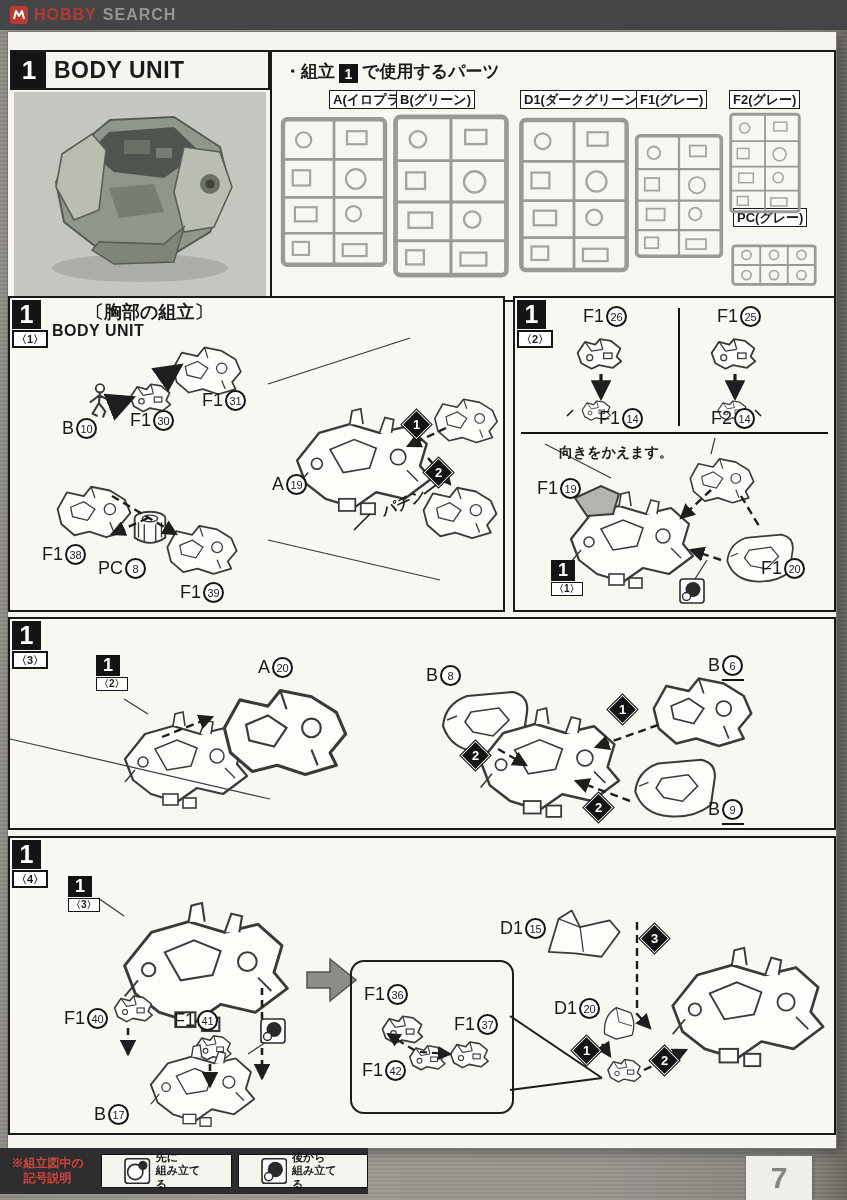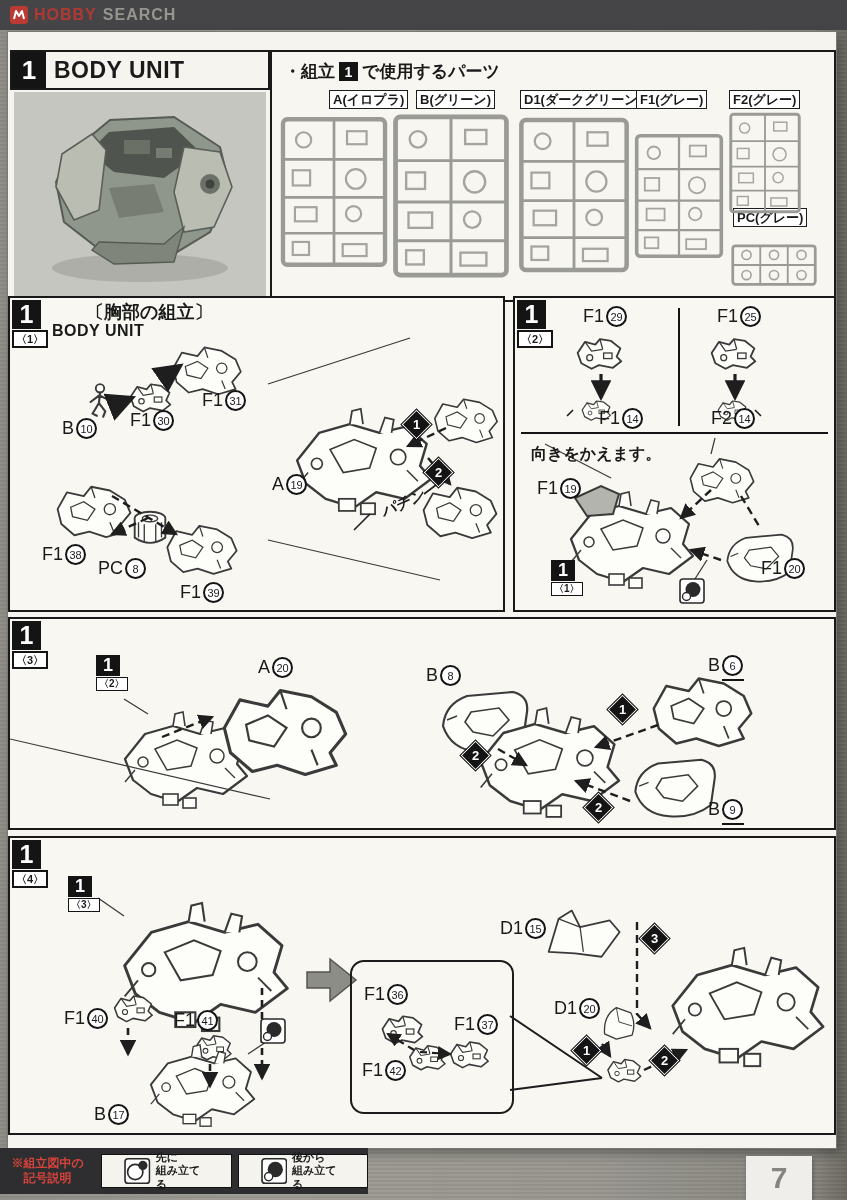--- a/index.html
+++ b/index.html
@@ -20,21 +20,21 @@
     box-shadow:0 0 0 1px #7a7872, 4px 5px 10px rgba(0,0,0,.35);}
   .abs{position:absolute;}
   
   .title-box{position:absolute;left:2px;top:8px;width:256px;height:36px;border:2.5px solid #191919;
     display:flex;align-items:stretch;background:#f5f4ef;}
   .title-num{width:34px;background:#141414;color:#fff;font-weight:bold;font-size:26px;
     display:flex;align-items:center;justify-content:center;}
   .title-text{display:flex;align-items:center;padding-left:8px;font-weight:bold;font-size:23px;letter-spacing:.5px;}
   .photo{position:absolute;left:6px;top:50px;width:252px;height:206px;}
   .parts-box{position:absolute;left:262px;top:8px;width:562px;height:248px;border:2.5px solid #191919;background:#f7f6f1;}
-  .parts-heading{position:absolute;left:12px;top:8px;display:flex;align-items:center;gap:4px;font-size:17px;font-weight:bold;}
+  .parts-heading{position:absolute;left:12px;top:8px;display:flex;align-items:flex-end;gap:4px;font-size:17px;font-weight:bold;}
   .mini-badge{display:inline-flex;width:19px;height:19px;background:#141414;color:#fff;font-size:14px;font-weight:bold;align-items:center;justify-content:center;}
   .rlabel{position:absolute;border:1.8px solid #1c1c1c;font-size:13px;font-weight:bold;padding:0 3px;background:#fff;white-space:nowrap;line-height:17px;}
   
   .sec{position:absolute;border:2.5px solid #191919;background:#f8f7f2;box-sizing:border-box;}
   #s1{left:0;top:264px;width:497px;height:316px;}
   #s2{left:505px;top:264px;width:323px;height:316px;}
   #s3{left:0;top:585px;width:828px;height:213px;}
   #s4{left:0;top:804px;width:828px;height:299px;}
   .art{position:absolute;left:0;top:0;}
   
@@ -48,21 +48,21 @@
   .plabel{position:absolute;display:flex;align-items:center;gap:2px;font-weight:normal;font-size:18px;z-index:4;}
   .pc{display:inline-flex;align-items:center;justify-content:center;width:21px;height:21px;border:2px solid #141414;border-radius:50%;font-size:11px;background:#fff;box-sizing:border-box;}
   .plabel.u{position:absolute;}
   .plabel.u::after{content:"";position:absolute;right:-1px;bottom:-5px;width:22px;height:2.4px;background:#141414;}
   
   .dmark{position:absolute;width:19px;height:19px;background:#141414;border:1.5px solid #fff;outline:1.6px solid #141414;
     transform:rotate(45deg);display:flex;align-items:center;justify-content:center;z-index:5;}
   .dmark span{transform:rotate(-45deg);color:#fff;font-weight:bold;font-size:13px;}
   .jp-title{position:absolute;font-weight:bold;font-size:18px;margin-left:36px;}
   .en-title{position:absolute;font-weight:bold;font-size:16px;letter-spacing:.5px;}
-  .note{position:absolute;font-size:16px;font-weight:bold;}
+  .note{position:absolute;font-size:14px;font-weight:bold;margin-left:28px;}
   .sfx{position:absolute;font-weight:bold;font-style:italic;font-size:15px;transform:rotate(-24deg);z-index:4;}
   .divline{position:absolute;background:#141414;}
   .callout{position:absolute;border:2.5px solid #1c1c1c;border-radius:14px;}
   .iconbox{position:absolute;width:26px;height:26px;z-index:5;}
   
   .legend{position:absolute;left:0;top:1148px;width:368px;height:46px;background:#2e2e30;display:flex;align-items:center;}
   .legend-label{width:100px;text-align:center;color:#d6433b;font-size:12px;font-weight:bold;line-height:1.25;}
   .legend-item{background:#f4f3ee;border:1px solid #111;display:flex;align-items:center;gap:5px;padding:3px 22px;margin-left:6px;height:34px;box-sizing:border-box;}
   .legend-item .txt{font-size:11px;font-weight:bold;line-height:1.2;}
   .page-num{position:absolute;left:746px;top:1156px;width:66px;height:44px;background:#efeeea;
@@ -193,21 +193,21 @@
       </svg>
     </div>
 
     <div class="parts-box">
       <div class="parts-heading">
         <span>・組立</span>
         <span class="mini-badge">1</span>
         <span>で使用するパーツ</span>
       </div>
       <div class="rlabel" style="left:20px;top:38px;margin-left:37px;">A(イロプラ)</div>
-      <div class="rlabel" style="left:124px;top:38px;margin-left:20px;">B(グリーン)</div>
+      <div class="rlabel" style="left:124px;top:38px;">B(グリーン)</div>
       <div class="rlabel" style="left:248px;top:38px;">D1(ダークグリーン)</div>
       <div class="rlabel" style="left:364px;top:38px;">F1(グレー)</div>
       <div class="rlabel" style="left:457px;top:38px;">F2(グレー)</div>
       <div class="rlabel" style="left:461px;top:156px;">PC(グレー)</div>
       <svg class="art" width="562" height="248" viewBox="0 0 562 248">
         <use href="#sprue" x="6" y="64" width="112" height="152"></use>
         <use href="#sprue" x="120" y="60" width="118" height="168"></use>
         <use href="#sprue" x="246" y="64" width="112" height="158"></use>
         <use href="#sprue" x="362" y="60" width="90" height="168"></use>
         <use href="#sprue" x="456" y="60" width="74" height="102"></use>
@@ -304,21 +304,21 @@
       <path d="M206 262 L176 252" stroke="#1e1e1e" stroke-width="2.4" stroke-dasharray="8 5" fill="none" marker-end="url(#ah)"></path>
       <path d="M178 284 L192 262" stroke="#3a3a3a" stroke-width="1.3"></path>
       <path d="M30 146 L96 180 M200 140 L196 156" stroke="#3a3a3a" stroke-width="1.2"></path>
     </svg>
 
     <div class="divline" style="left:163px;top:10px;width:2px;height:118px;"></div>
     <div class="divline" style="left:6px;top:134px;width:307px;height:2px;"></div>
 
     <div class="plabel" style="left:68px;top:8px;">
         <span>F1</span>
-        <span class="pc">29</span>
+        <span class="pc">26</span>
       </div>
     <div class="plabel" style="left:202px;top:8px;">
         <span>F1</span>
         <span class="pc">25</span>
       </div>
     <div class="plabel" style="left:84px;top:110px;">
         <span>F1</span>
         <span class="pc">14</span>
       </div>
     <div class="plabel" style="left:196px;top:110px;">

